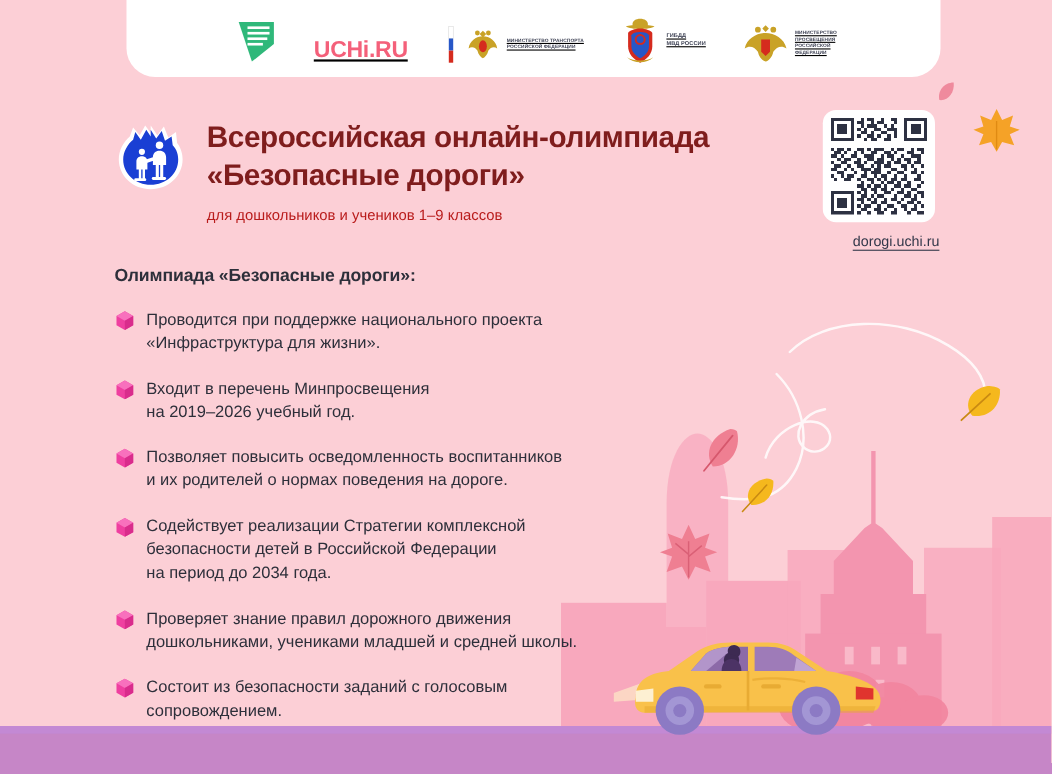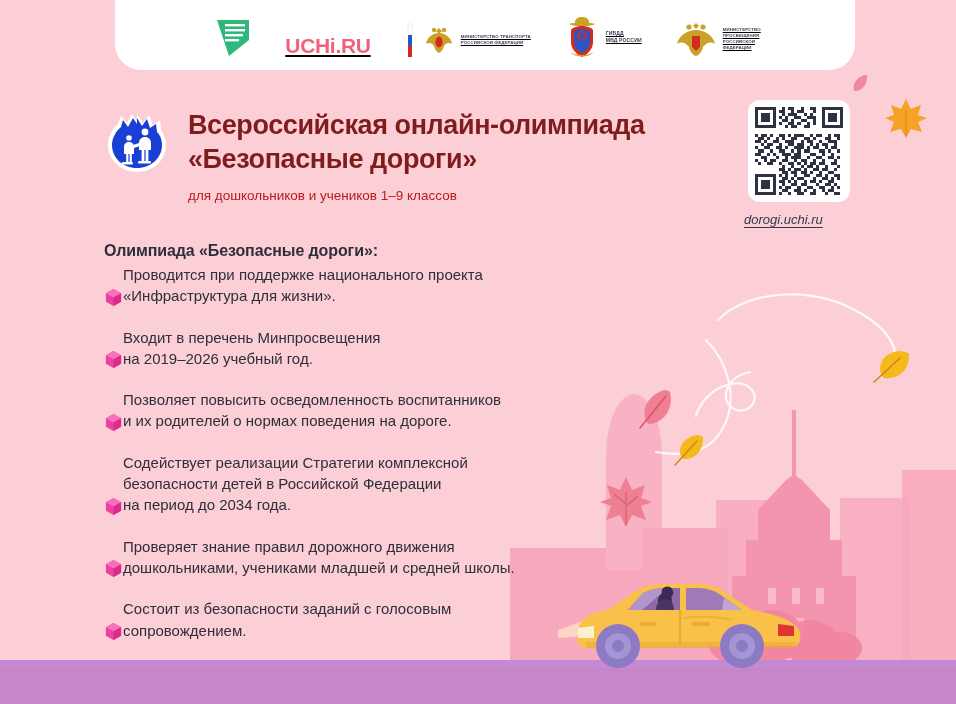--- a/index.html
+++ b/index.html
@@ -57,42 +57,42 @@
     font-size:27px;line-height:1.26;
     font-weight:800;color:#7f1d1d;
     letter-spacing:-.4px;
   }
   .subtitle{
     margin:12px 0 0 82px;
     font-size:13.5px;color:#b91c1c;font-weight:400;
   }
 
   
-  .qr-block{position:absolute;left:744px;top:100px;width:110px;text-align:left;font-style:italic;}
+  .qr-block{position:absolute;left:744px;top:100px;width:110px;text-align:right;}
   .qr-card{
     width:102px;height:102px;margin:0 auto;
     background:#fff;border-radius:12px;
     padding:7px;box-sizing:border-box;
   }
   .qr-card svg{display:block;width:100%;height:100%;}
   .qr-link{
     display:inline-block;margin-top:10px;
     font-size:13px;color:#33384a;font-weight:500;
     text-decoration:underline;text-underline-offset:3px;
   }
 
   
   .list-block{position:absolute;left:104px;top:242px;width:520px;}
   .list-heading{
     font-size:16px;font-weight:700;color:#2d2f3a;
-    margin:0 0 4px 0;letter-spacing:-.1px;
+    margin:0 0 20px 0;letter-spacing:-.1px;
   }
   .bullets{list-style:none;margin:0;padding:0;}
   .bullet{
-    display:flex;gap:0;align-items:flex-end;
+    display:flex;gap:10px;align-items:flex-start;
     margin-bottom:20px;
   }
   .gem{width:19px;height:19px;flex:0 0 19px;margin-top:2px;}
   .bullet-text{
     font-size:15px;line-height:1.42;color:#2d2f3a;
     white-space:pre-line;
   }
 
   
   .road{

